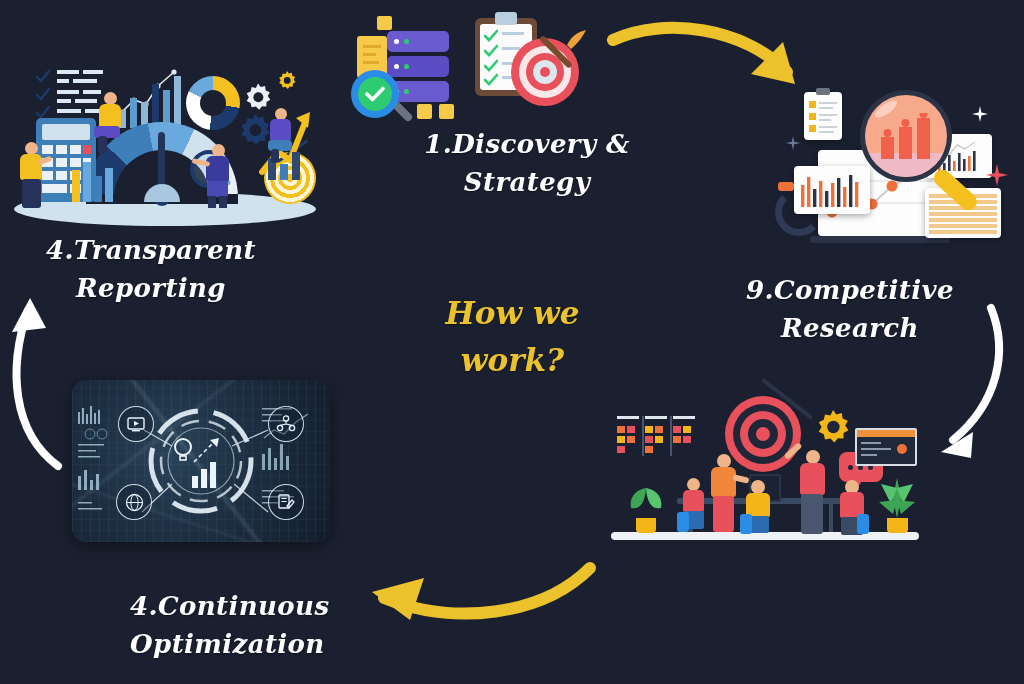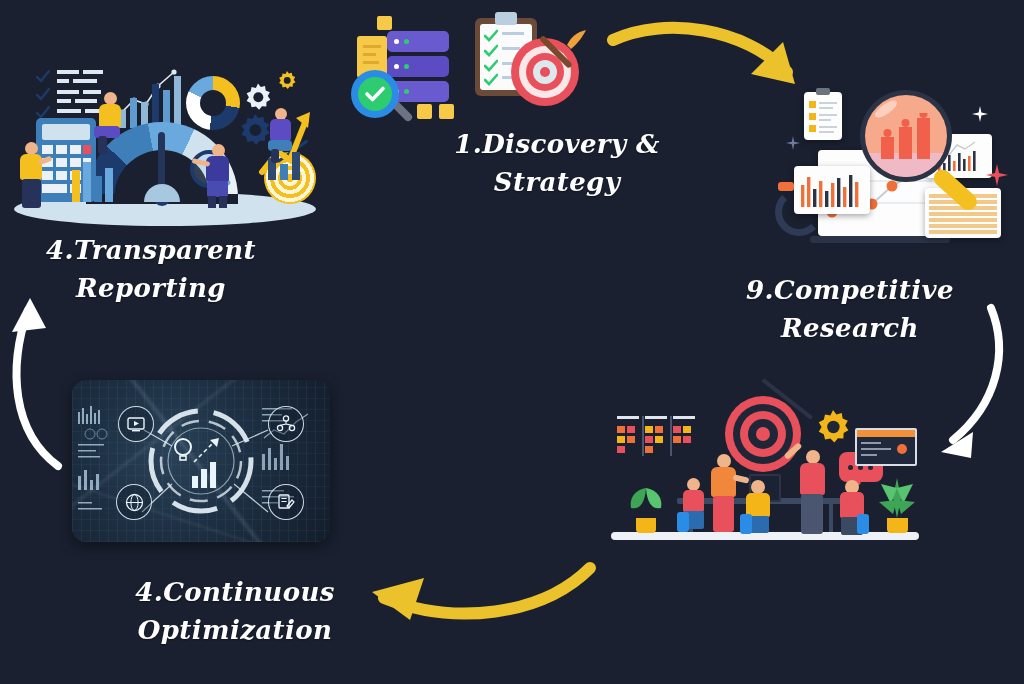--- a/index.html
+++ b/index.html
@@ -18,24 +18,24 @@
     color:#ffffff;
     font-family:"DejaVu Serif", serif;
     font-style:italic;
     font-weight:700;
     font-size:26px;
     line-height:1.45;
     letter-spacing:.4px;
     text-shadow:0 1px 2px rgba(0,0,0,.45);
     white-space:pre-line;
   }
-  #label1{left:442px;top:126px;width:230px;text-align:center;}
+  #label1{left:412px;top:126px;width:230px;text-align:center;}
   #label2{left:690px;top:272px;width:320px;text-align:center;}
   #label3{left:615px;top:560px;width:305px;text-align:center;}
-  #label4{left:130px;top:574px;width:210px;text-align:center;}
+  #label4{left:130px;top:588px;width:210px;text-align:left;}
   #label5{left:36px;top:232px;width:230px;text-align:center;}
 
   .center-title{
     position:absolute;left:415px;top:290px;width:195px;
     text-align:center;color:#ecc22c;
     font-family:"DejaVu Serif", serif;font-style:italic;font-weight:700;
     font-size:31px;line-height:1.5;white-space:pre-line;
     text-shadow:0 1px 2px rgba(0,0,0,.4);
   }
 
@@ -622,14 +622,16 @@
   </div>
 
   <div class="step-label" id="label1">1.Discovery &amp;
 Strategy</div>
   <div class="step-label" id="label2">9.Competitive Research</div>
   <div class="step-label" id="label4">4.Continuous
 Optimization</div>
   <div class="step-label" id="label5">4.Transparent
 Reporting</div>
 
+  <div class="center-title">How we
+work?</div>
 
 </div>
 
 </body></html>

